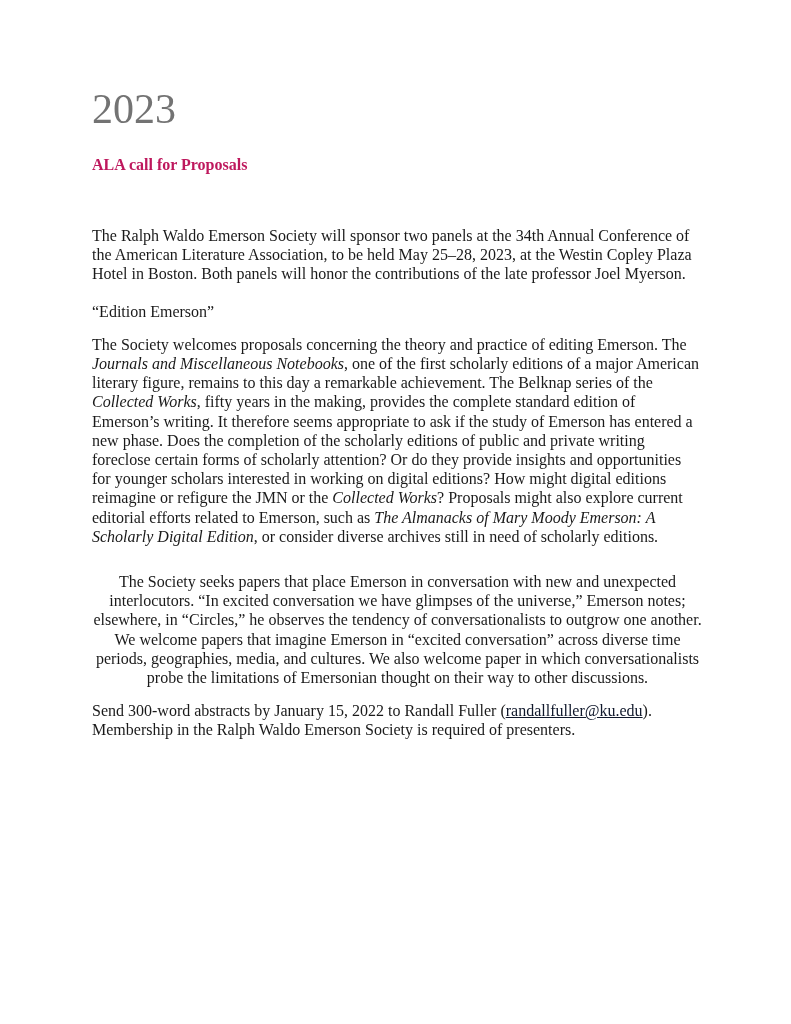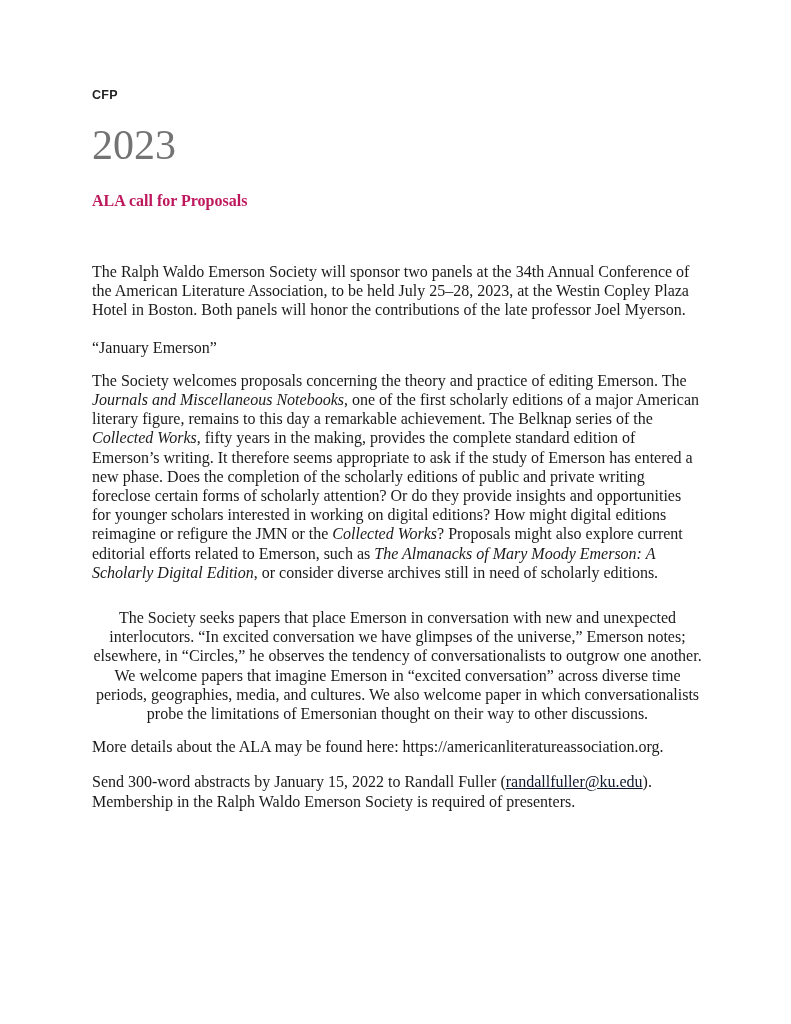--- a/index.html
+++ b/index.html
@@ -58,27 +58,25 @@
   .italic { font-style: italic; }
   a.email-link {
     text-decoration: underline;
     cursor: pointer;
   }
 </style>
 </head>
 <body>
 
 <div class="page">
-  <p class="cfp-label">CFP</p>
   <h1 class="year">2023</h1>
   <h2 class="doc-title">ALA call for Proposals</h2>
 
-  <p class="para intro"><span>The Ralph Waldo Emerson Society will sponsor two panels at the 34th Annual Conference of the American Literature Association, to be held July 25–28, 2023, at the Westin Copley Plaza Hotel in Boston. Both panels will honor the contributions of the late professor Joel Myerson.</span></p>
+  <p class="para intro"><span>The Ralph Waldo Emerson Society will sponsor two panels at the 34th Annual Conference of the American Literature Association, to be held May 25–28, 2023, at the Westin Copley Plaza Hotel in Boston. Both panels will honor the contributions of the late professor Joel Myerson.</span></p>
 
-  <p class="section-title sec1-title">“January Emerson”</p>
+  <p class="section-title sec1-title">“Edition Emerson”</p>
   <p class="para sec1-body"><span>The Society welcomes proposals concerning the theory and practice of editing Emerson. The </span><span class="italic">Journals and Miscellaneous Notebooks</span><span>, one of the first scholarly editions of a major American literary figure, remains to this day a remarkable achievement. The Belknap series of the </span><span class="italic">Collected Works</span><span>, fifty years in the making, provides the complete standard edition of Emerson’s writing. It therefore seems appropriate to ask if the study of Emerson has entered a new phase. Does the completion of the scholarly editions of public and private writing foreclose certain forms of scholarly attention? Or do they provide insights and opportunities for younger scholars interested in working on digital editions? How might digital editions reimagine or refigure the JMN or the </span><span class="italic">Collected Works</span><span>? Proposals might also explore current editorial efforts related to Emerson, such as </span><span class="italic">The Almanacks of Mary Moody Emerson: A Scholarly Digital Edition</span><span>, or consider diverse archives still in need of scholarly editions.</span></p>
 
   <p class="para sec2-body"><span>The Society seeks papers that place Emerson in conversation with new and unexpected interlocutors. “In excited conversation we have glimpses of the universe,” Emerson notes; elsewhere, in “Circles,” he observes the tendency of conversationalists to outgrow one another. We welcome papers that imagine Emerson in “excited conversation” across diverse time periods, geographies, media, and cultures. We also welcome paper in which conversationalists probe the limitations of Emersonian thought on their way to other discussions.</span></p>
 
-  <p class="para details"><span>More details about the ALA may be found here: https://americanliteratureassociation.org.</span></p>
 
   <p class="para submit"><span>Send 300-word abstracts by January 15, 2022 to Randall Fuller (</span><a class="email-link" style="color: #0f172a;">randallfuller@ku.edu</a><span>). Membership in the Ralph Waldo Emerson Society is required of presenters.</span></p>
 </div>
 
 </body></html>

